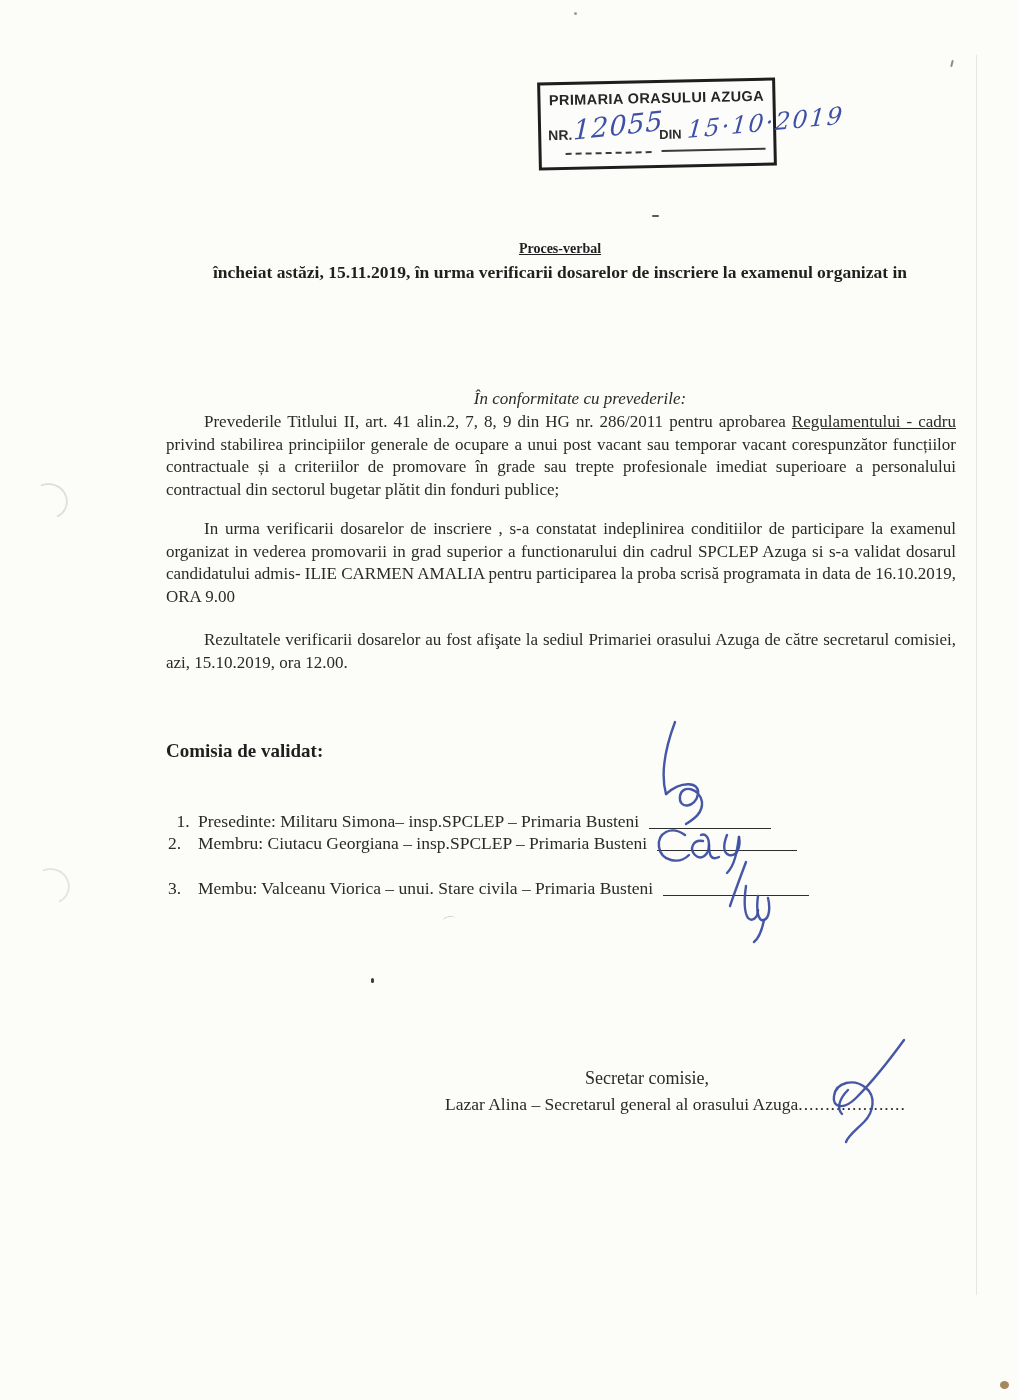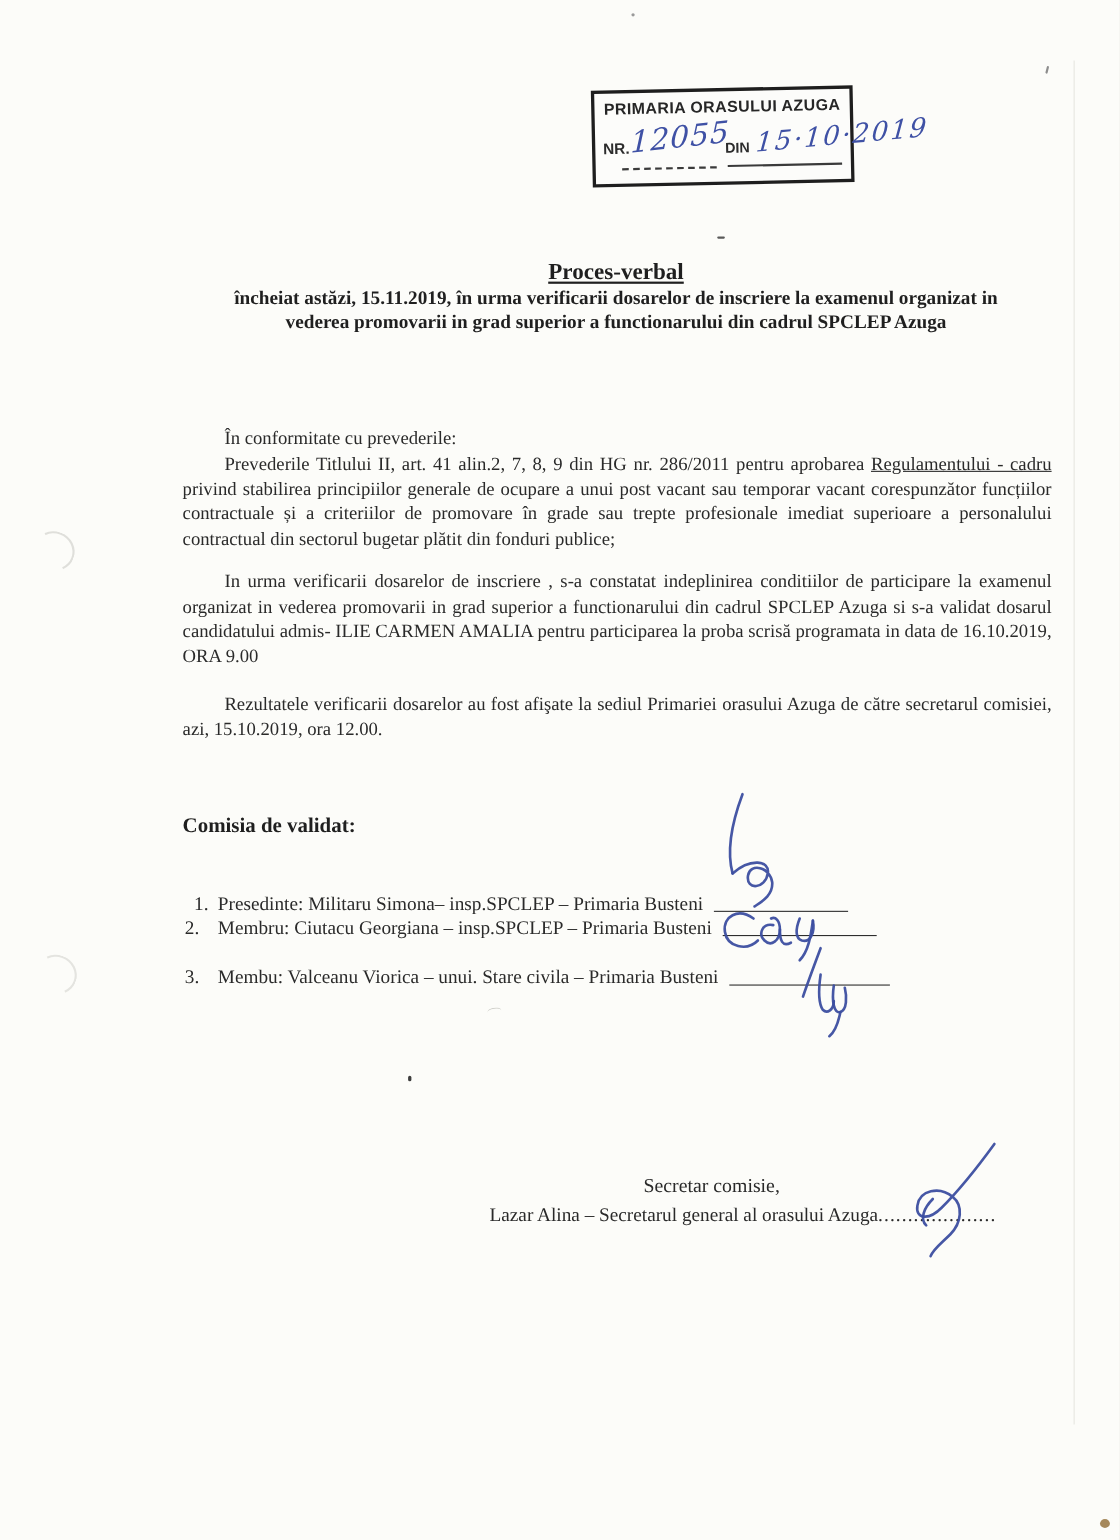--- a/index.html
+++ b/index.html
@@ -32,26 +32,26 @@
     transform:rotate(-4deg) skewX(-10deg); white-space:nowrap;
   }
   .stamp-nr-line { position:absolute; left:24px; top:50px; width:86px; border-bottom:2px dashed #3a3a3a; height:18px; }
   .stamp-din-line { position:absolute; left:120px; top:49px; width:104px; border-bottom:2px solid #3a3a3a; height:18px; }
 
   
   .intro {
     position:absolute; left:164px; top:236px; width:792px; text-align:center;
     font-weight:bold; font-size:17.5px; line-height:22px; color:#1f1f1f;
   }
-  .doc-title { text-decoration:underline; font-size:21px; display:inline-block; margin-bottom:1px; }
+  .doc-title { text-decoration:underline; font-size:14px; display:inline-block; margin-bottom:1px; }
   .para {
     position:absolute; left:166px; width:790px; font-size:17px; line-height:22.5px;
     text-align:justify; text-indent:38px; color:#2a2a2a;
   }
-  .single-line { text-align:left; }
+  .single-line { text-align:center;font-style:italic; }
   .ul { text-decoration:underline; }
 
   .comisia {
     position:absolute; left:166px; top:740px; font-size:19px; font-weight:bold; color:#1f1f1f;
   }
 
   
   .member { position:absolute; left:168px; font-size:17.5px; white-space:nowrap; color:#2a2a2a; }
   .member .num { display:inline-block; width:30px; }
   .sig-line {
@@ -94,21 +94,20 @@
     <span class="stamp-nr-line"></span>
     <span class="stamp-nr-value hand">12055</span>
     <span class="stamp-din-label">DIN</span>
     <span class="stamp-din-line"></span>
     <span class="stamp-din-value hand">15·10·2019</span>
   </div>
 
   <div class="intro">
     <span class="doc-title">Proces-verbal</span><br>
     <span>încheiat astăzi, 15.11.2019, în urma verificarii dosarelor de inscriere la examenul organizat in</span><br>
-    <span>vederea promovarii in  grad superior a functionarului din  cadrul SPCLEP Azuga</span>
   </div>
 
   <div class="para single-line" style="top:388px;">În conformitate cu prevederile:</div>
 
   <div class="para" style="top:411px;">
     <span>Prevederile Titlului II, art. 41 alin.2, 7, 8, 9 din HG nr. 286/2011 pentru aprobarea </span><span class="ul">Regulamentului - cadru</span><span> privind stabilirea principiilor generale de ocupare a unui post vacant sau temporar vacant corespunzător funcțiilor contractuale și a criteriilor de promovare în grade sau trepte profesionale imediat superioare a personalului contractual din sectorul bugetar plătit din fonduri publice;</span>
   </div>
 
   <div class="para" style="top:518px;">In urma verificarii dosarelor de inscriere ,  s-a constatat indeplinirea conditiilor de participare la examenul  organizat in vederea promovarii in  grad superior a functionarului din  cadrul SPCLEP Azuga si s-a validat dosarul candidatului admis- ILIE CARMEN AMALIA pentru participarea la proba scrisă programata in data de 16.10.2019, ORA 9.00</div>
 

